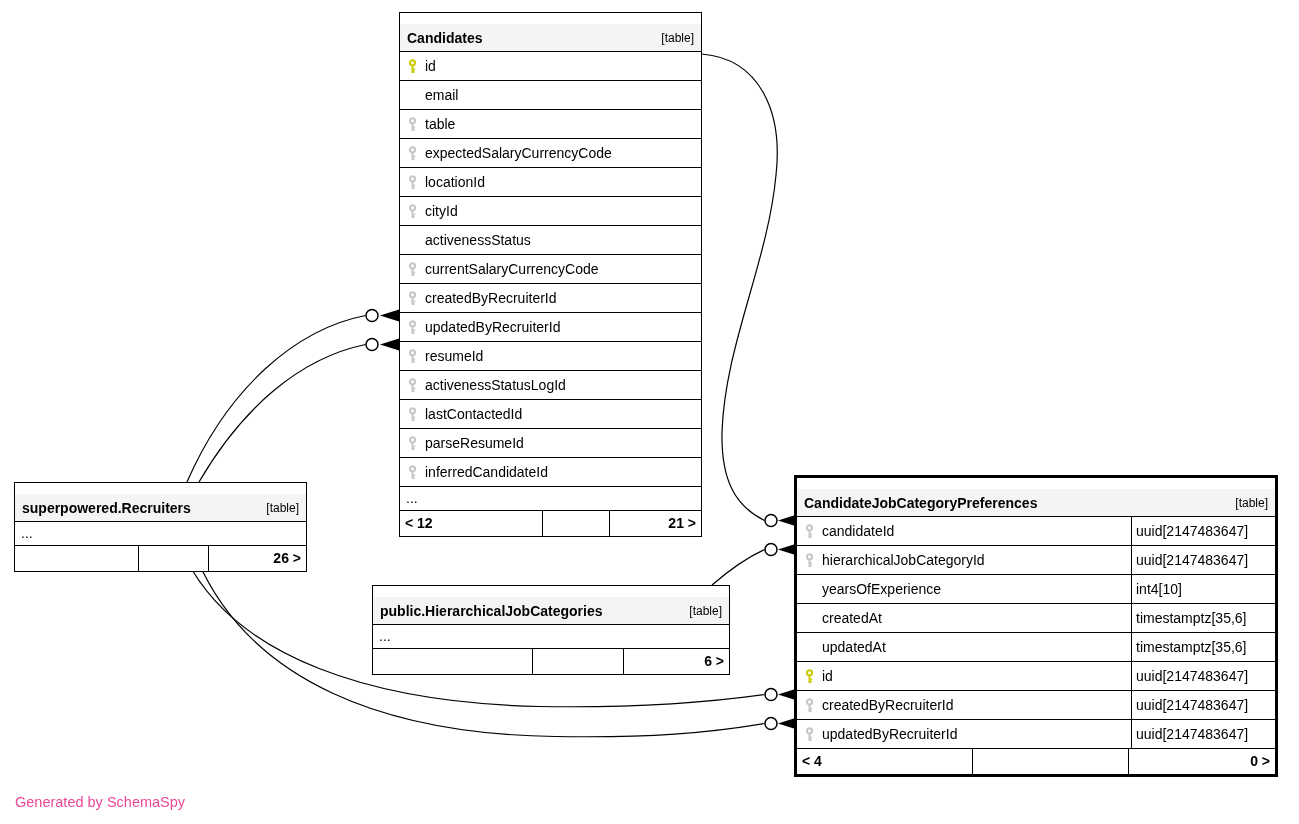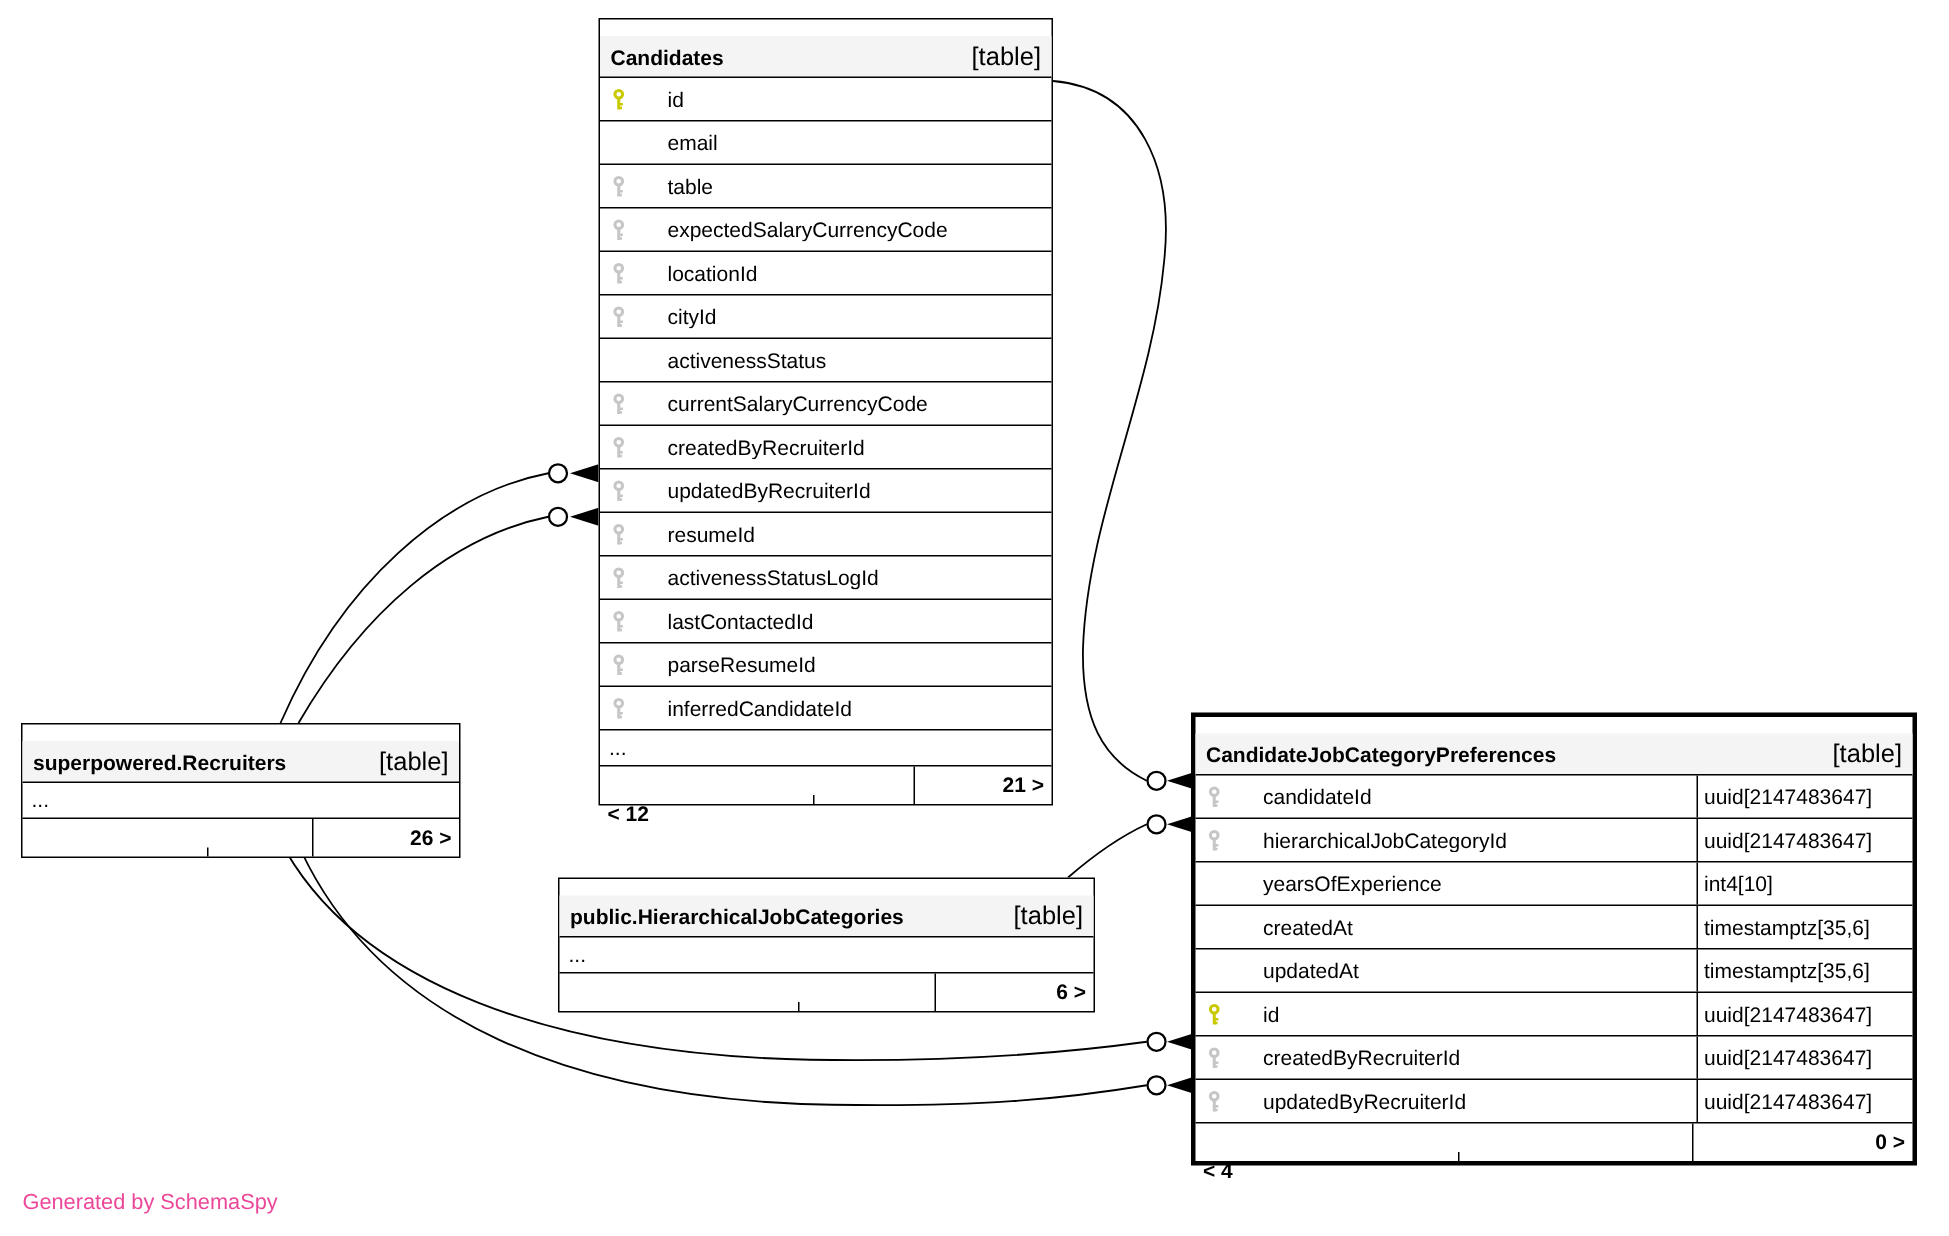--- a/index.html
+++ b/index.html
@@ -4,31 +4,31 @@
 <style>
   html,body{margin:0;padding:0;background:#ffffff;}
   .canvas{position:relative;width:1299px;height:824px;background:#fff;overflow:hidden;
           font-family:"Liberation Sans","DejaVu Sans",sans-serif;color:#000;}
   svg.edges{position:absolute;left:0;top:0;z-index:1;}
   .etable{position:absolute;background:#fff;border:1px solid #000;z-index:2;font-size:14px;}
   .etable.focal{border-width:3px;}
   .thead{background:var(--header_bg,#f4f4f4);border-bottom:1px solid #000;height:27px;
          display:flex;align-items:center;justify-content:space-between;padding:0 7px;margin-top:11px;}
   .tname{font-weight:700;}
-  .ttag{font-weight:400;font-size:17px;}
+  .ttag{font-weight:400;font-size:12px;}
   .trow{display:flex;align-items:center;height:28px;border-bottom:1px solid #000;}
   .keyslot{width:25px;display:flex;justify-content:center;align-items:center;flex:0 0 25px;}
-  .fname{flex:1;white-space:nowrap;overflow:hidden;margin-left:20px;}
+  .fname{flex:1;white-space:nowrap;overflow:hidden;}
   .ftype{flex:0 0 144px;width:144px;border-left:1px solid #000;height:100%;
          display:flex;align-items:center;padding-left:4px;box-sizing:border-box;white-space:nowrap;}
   .tellipsis{height:23px;line-height:23px;border-bottom:1px solid #000;padding-left:6px;}
   .tfooter{display:flex;height:25px;line-height:25px;}
   .fcell{border-right:1px solid #000;box-sizing:border-box;font-weight:bold;}
   .fcell:last-child{border-right:none;}
-  .fcell.cl{padding-left:5px;text-align:left;margin-top:19px;}
+  .fcell.cl{padding-left:5px;text-align:left;}
   .fcell.cr{flex:1;padding-right:5px;text-align:right;}
   .key{width:11px;height:15px;display:block;}
   .key.pk{color:var(--primary_key,#c9c900);}
   .key.fk{color:var(--foreign_key,#c6c6c6);}
   .gennote{position:absolute;left:15px;top:794px;font-size:14.5px;color:#ec4899;z-index:2;
            font-family:"Liberation Sans","DejaVu Sans",sans-serif;}
   .edge{fill:none;stroke:#000;stroke-width:1.2;}
   .conn-circle{fill:#fff;stroke:#000;stroke-width:1.5;}
   .conn-arrow{fill:#000;stroke:none;}
 </style>

